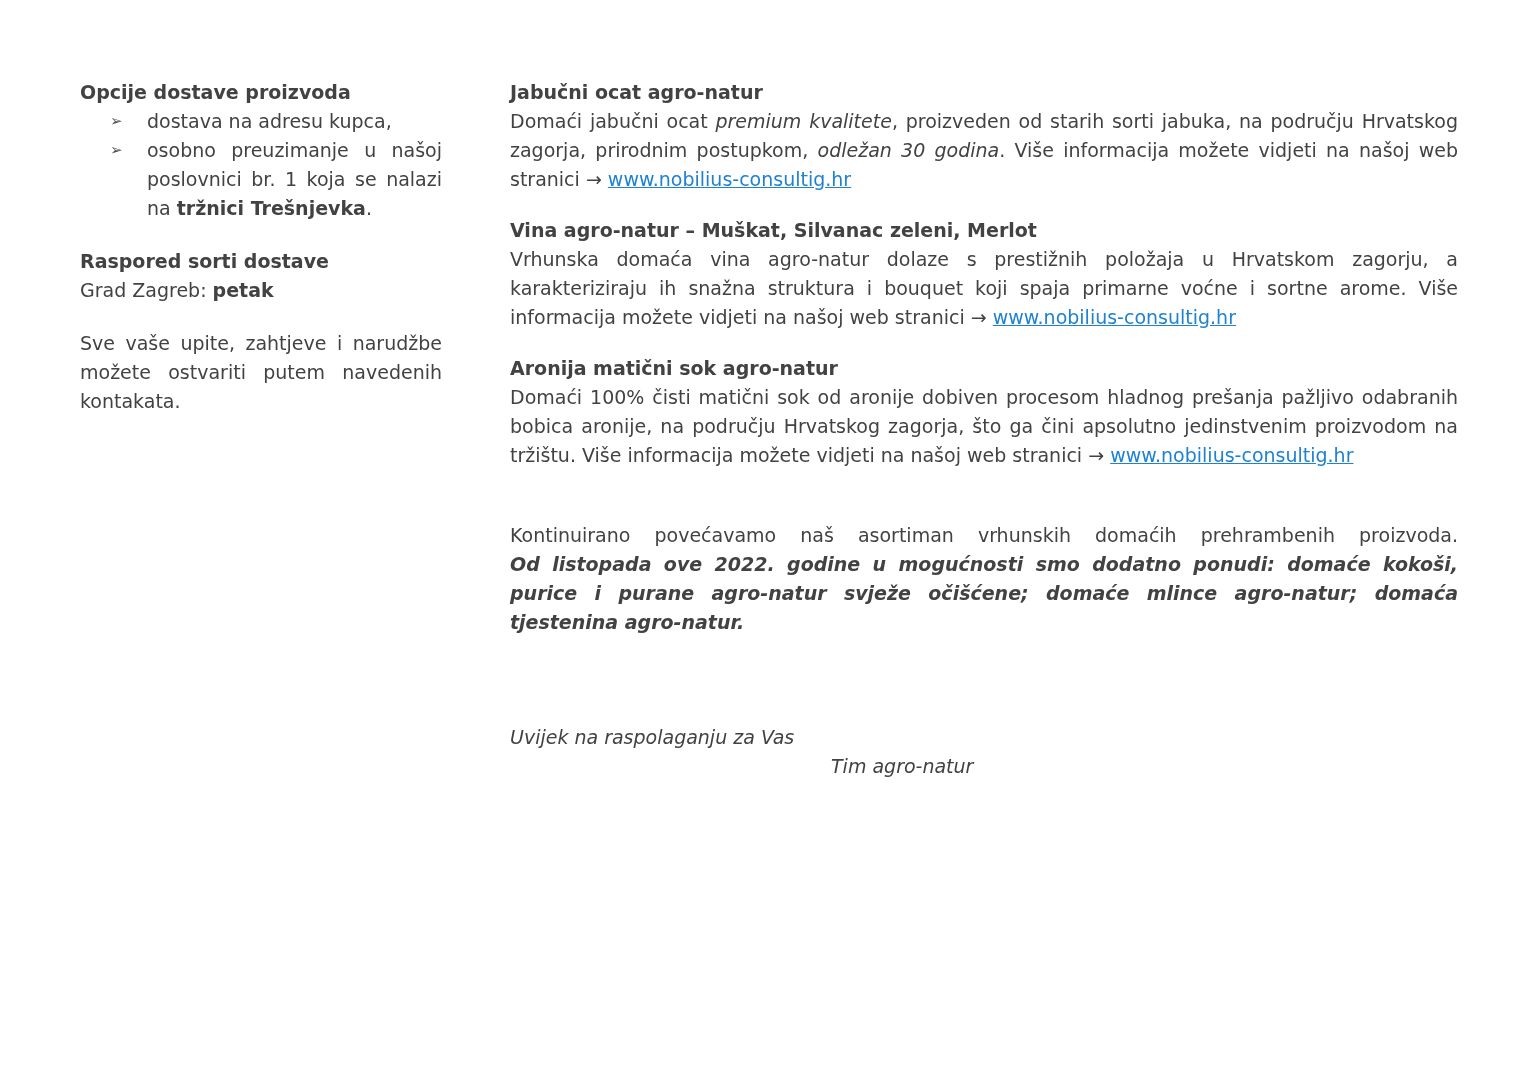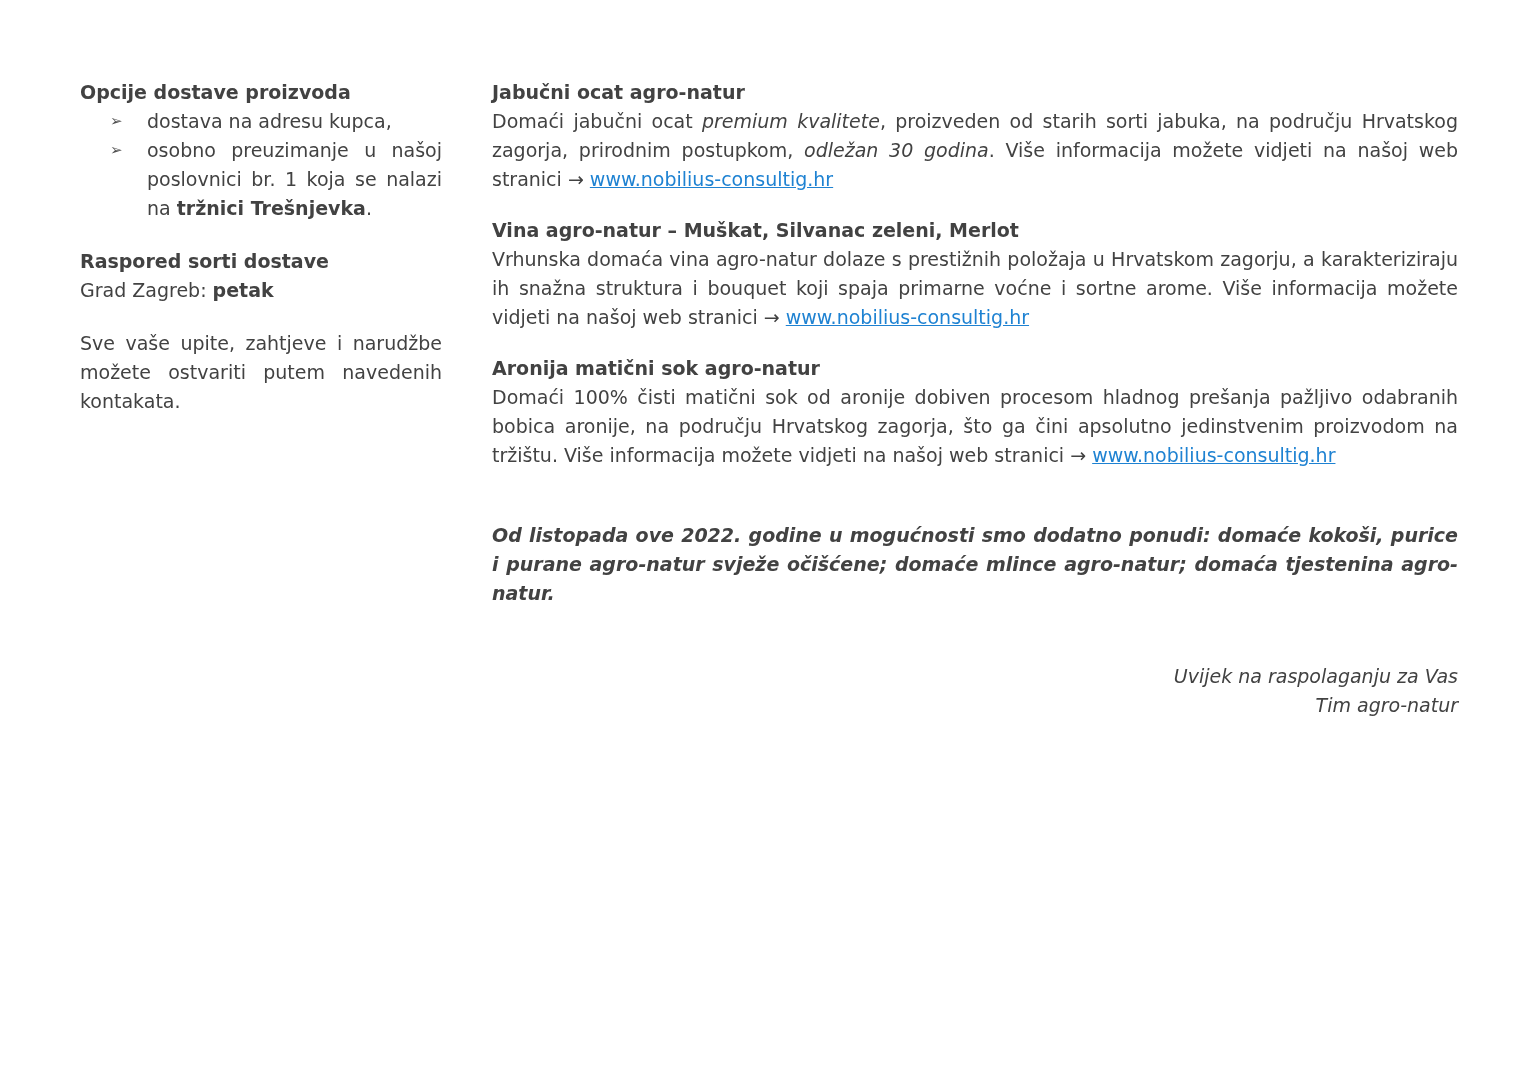--- a/index.html
+++ b/index.html
@@ -5,30 +5,30 @@
   :root { --text-color:#424242; --link-color:#1e82d2; --page-bg:#ffffff; }
   * { margin:0; padding:0; box-sizing:border-box; }
   html, body { width:1536px; height:1086px; overflow:hidden; }
   body {
     background:var(--page-bg);
     color:var(--text-color);
     font-family:"DejaVu Sans", sans-serif;
     font-size:19px;
     line-height:29px;
   }
-  .page { display:flex; align-items:flex-start; padding:78px 78px 0 80px; gap:50px; width:100%; height:100%; }
+  .page { display:flex; align-items:flex-start; padding:78px 78px 0 80px; gap:68px; width:100%; height:100%; }
   .col-left { flex:0 0 362px; width:362px; }
   .col-right { flex:1 1 auto; min-width:0; }
   .h { font-weight:700; }
   .justify { text-align:justify; }
   .stretch { text-align:justify; text-align-last:justify; }
   .sec { margin-bottom:24px; }
   .prod { margin-bottom:22px; }
   .assortment { margin-top:51px; }
-  .signoff { margin-top:54px;text-align:right; }
+  .signoff { margin-top:86px; }
   .signoff-team { margin-left:321px; }
   .it { font-style:italic; }
   .bold-italic { font-weight:700; font-style:italic; }
   .bullet-item { position:relative; padding-left:67px; }
   .bullet-mark { position:absolute; left:30px; top:0; font-size:15px; color:#4f4f4f; }
   .bullet-text { display:block; text-align:justify; }
   .link { color:var(--link-color); text-decoration:underline; cursor:pointer; }
   b { font-weight:700; }
   i { font-style:italic; }
 </style>
@@ -75,20 +75,21 @@
       <div class="h">Vina agro-natur – Muškat, Silvanac zeleni, Merlot</div>
       <p class="justify"><span>Vrhunska domaća vina agro-natur dolaze s prestižnih položaja u Hrvatskom zagorju, a karakteriziraju ih snažna struktura i bouquet koji spaja primarne voćne i sortne arome. Više informacija možete vidjeti na našoj web stranici → </span><a class="link">www.nobilius-consultig.hr</a></p>
     </section>
 
     <section class="prod">
       <div class="h">Aronija matični sok agro-natur</div>
       <p class="justify"><span>Domaći 100% čisti matični sok od aronije dobiven procesom hladnog prešanja pažljivo odabranih bobica aronije, na području Hrvatskog zagorja, što ga čini apsolutno jedinstvenim proizvodom na tržištu. Više informacija možete vidjeti na našoj web stranici → </span><a class="link">www.nobilius-consultig.hr</a></p>
     </section>
 
     <section class="assortment">
+      <p class="stretch">Kontinuirano povećavamo naš asortiman vrhunskih domaćih prehrambenih proizvoda.</p>
       <p class="justify bold-italic">Od listopada ove 2022. godine u mogućnosti smo dodatno ponudi: domaće kokoši, purice i purane agro-natur svježe očišćene; domaće mlince agro-natur; domaća tjestenina agro-natur.</p>
     </section>
 
     <div class="signoff">
       <div class="it">Uvijek na raspolaganju za Vas</div>
       <div class="it signoff-team">Tim agro-natur</div>
     </div>
 
   </div>
 

